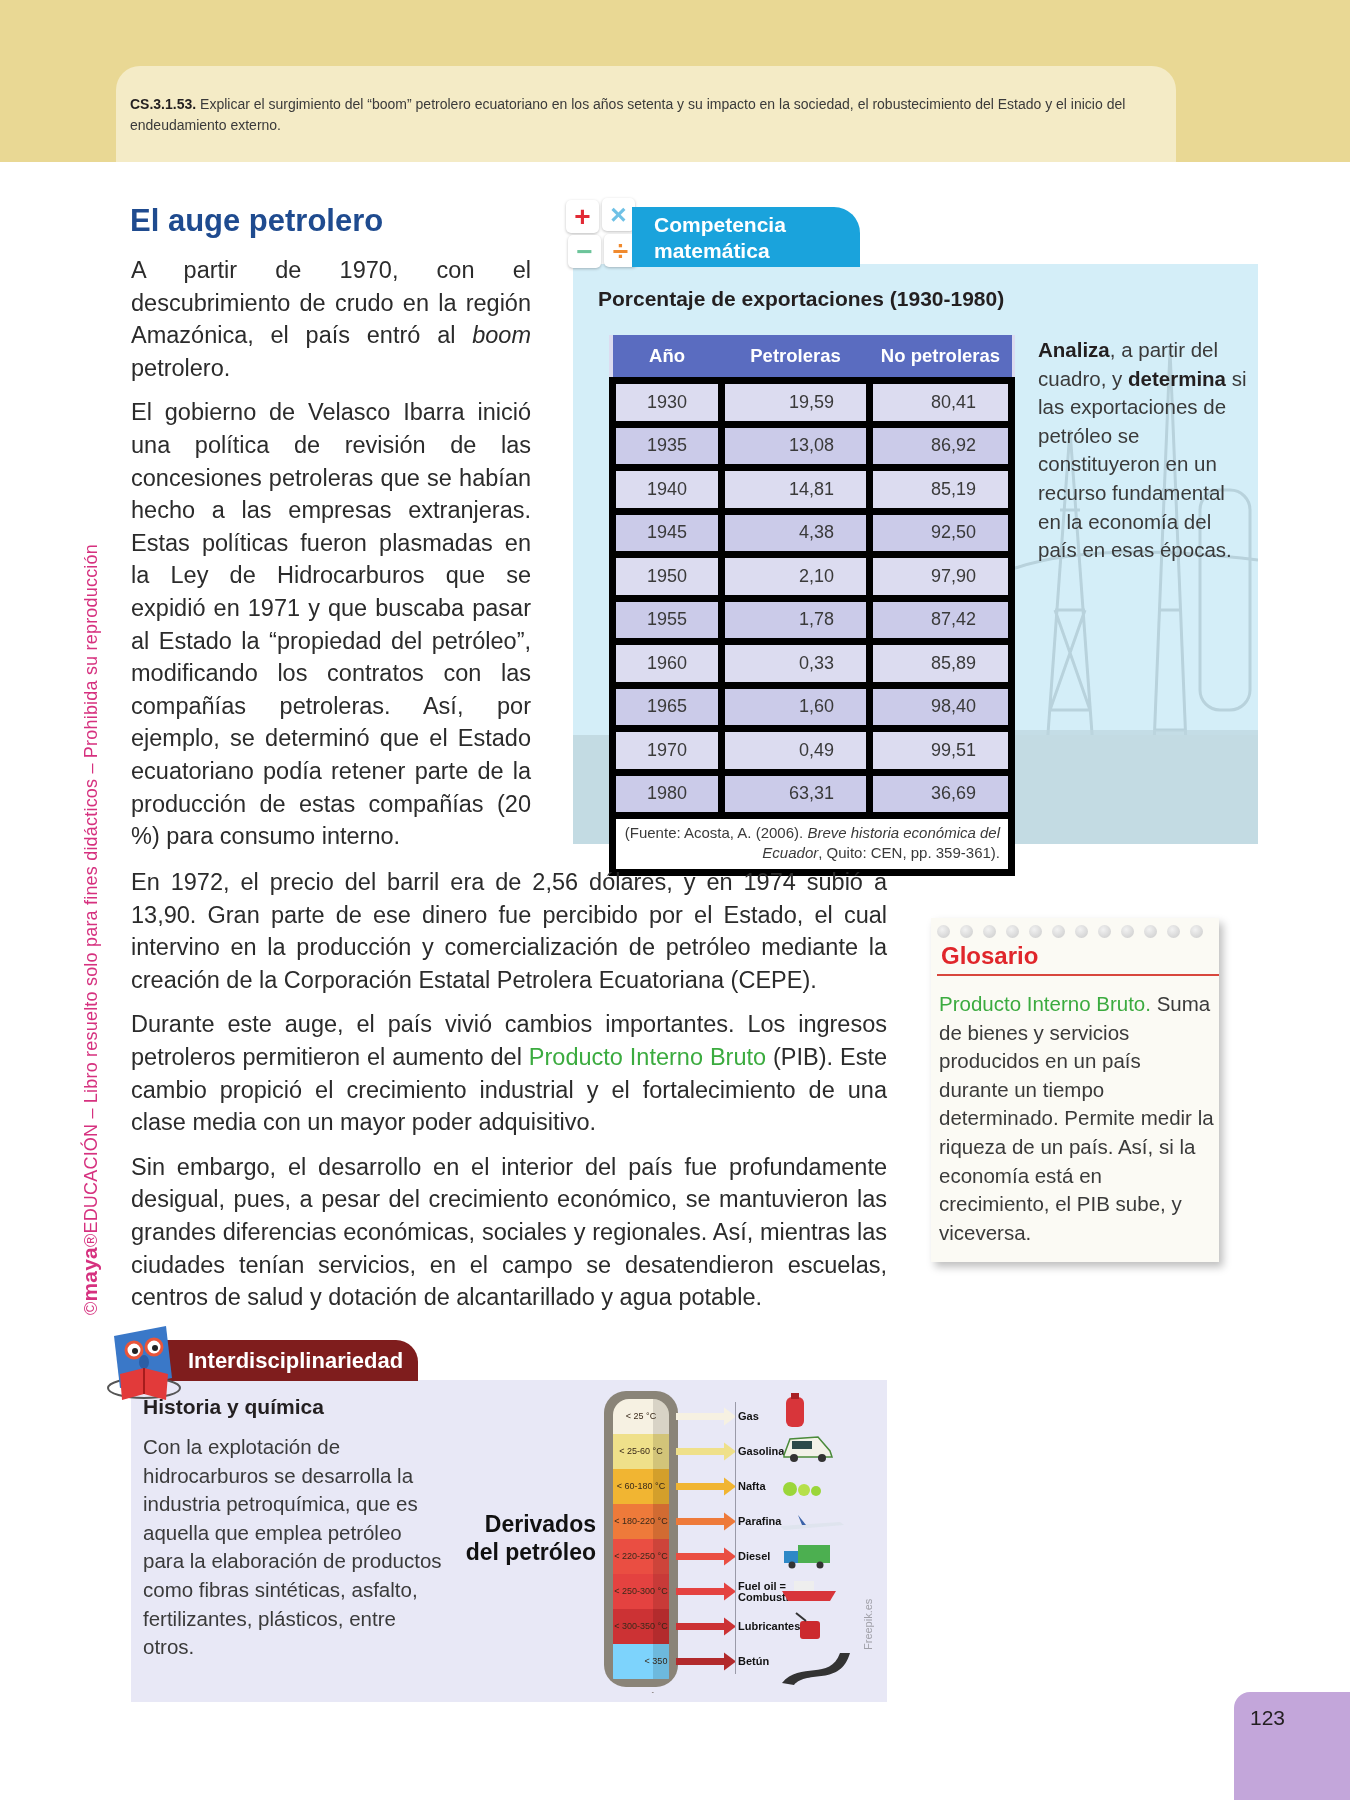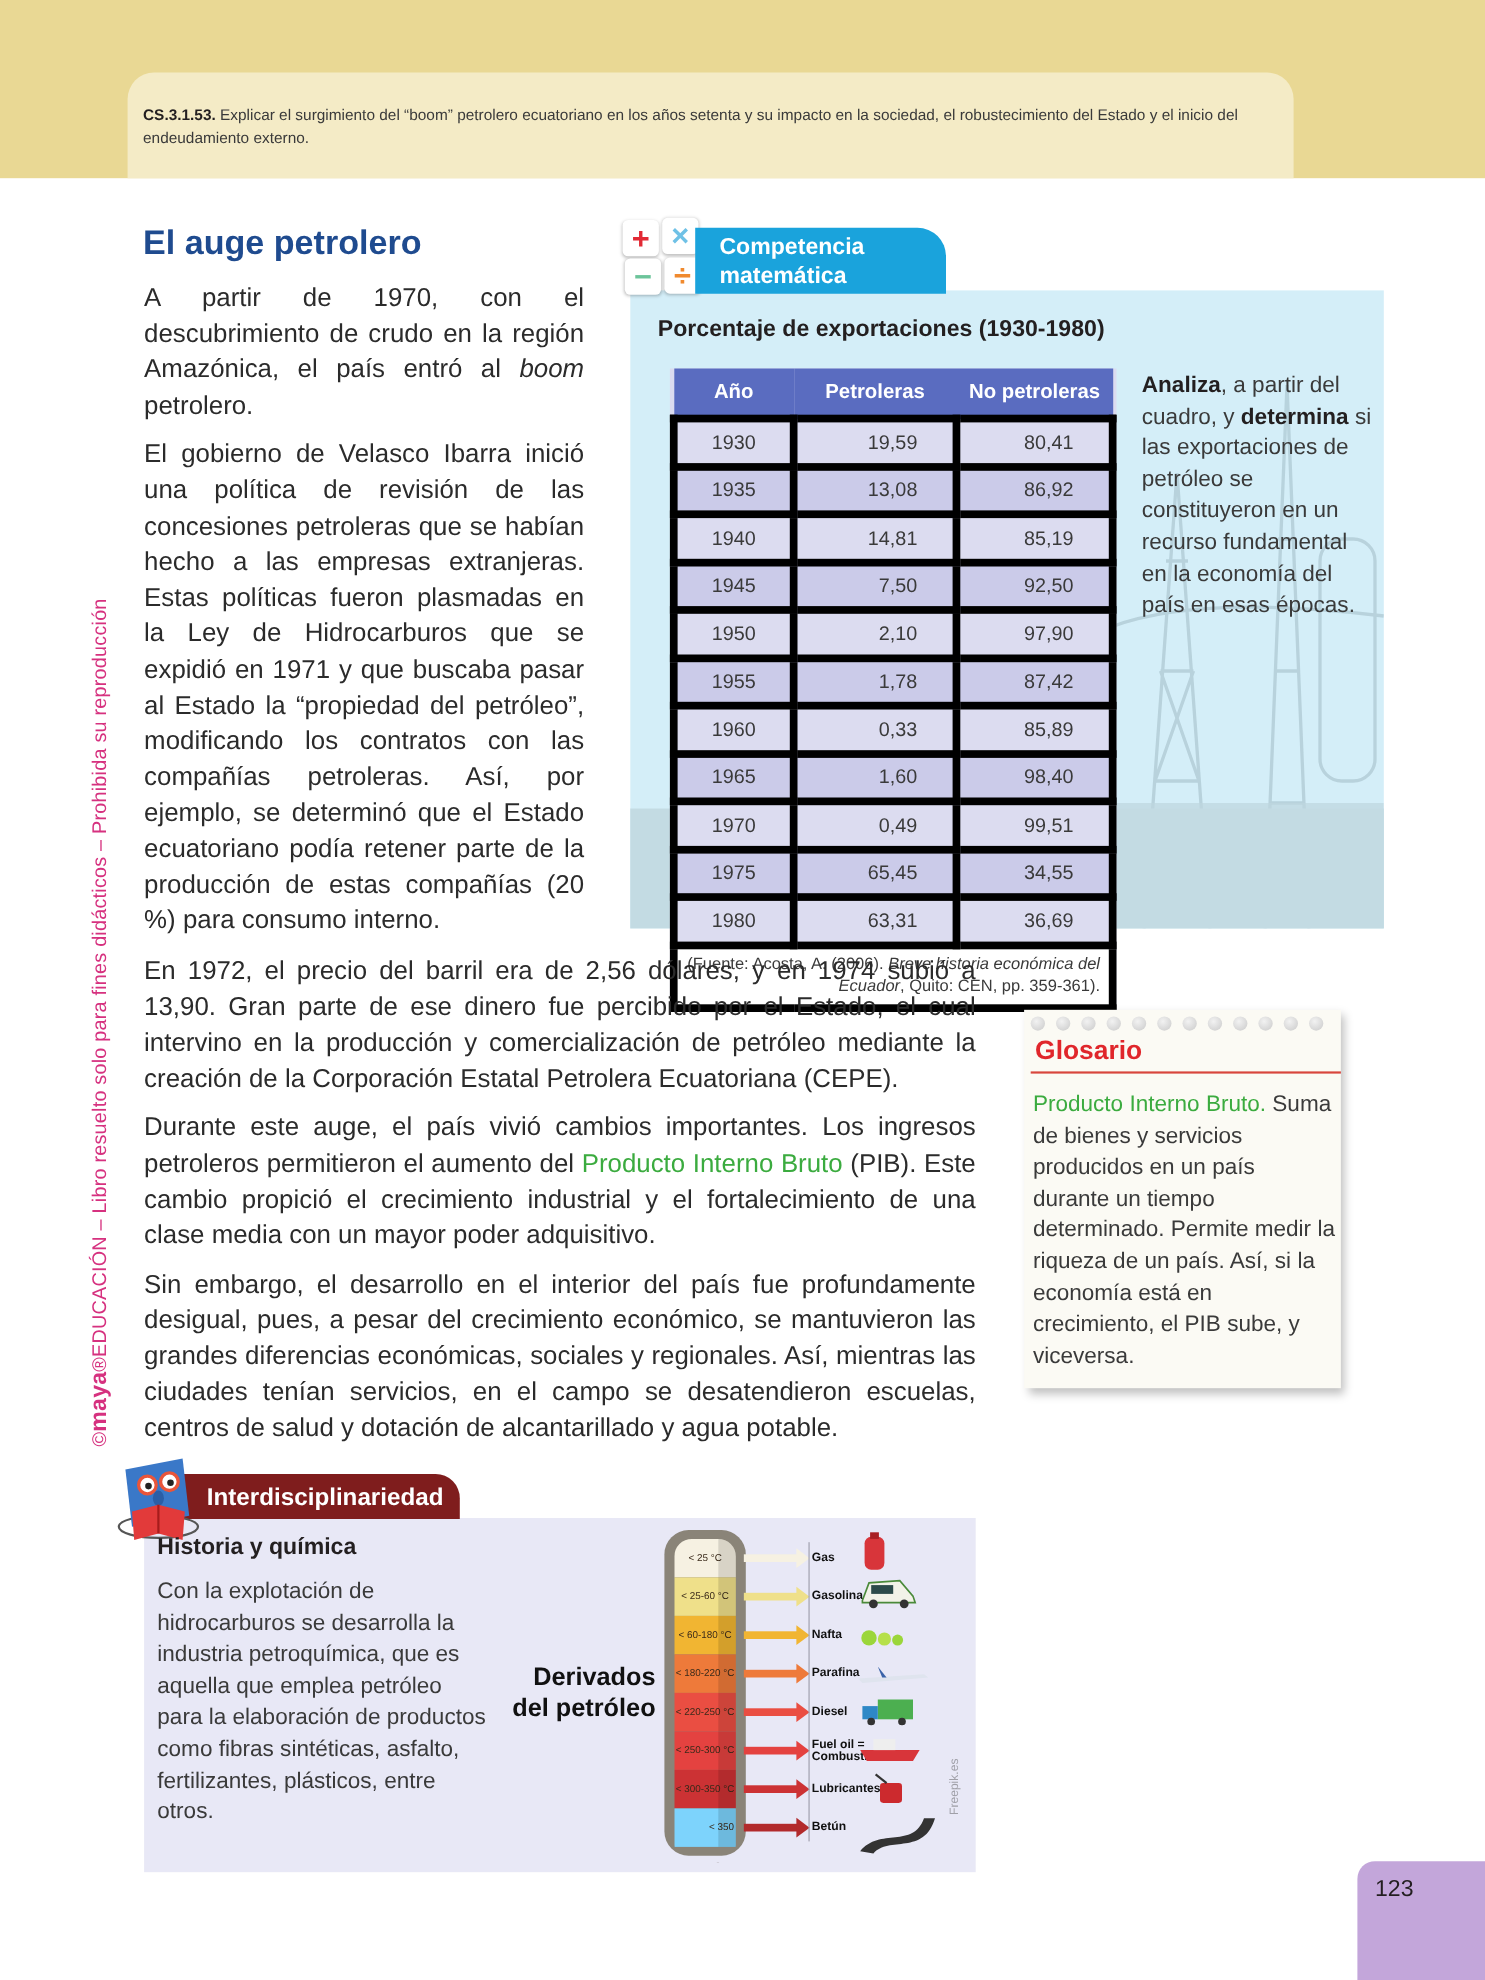--- a/index.html
+++ b/index.html
@@ -152,21 +152,21 @@
         <td class="c1">13,08</td>
         <td class="c2">86,92</td>
       </tr>
       <tr>
         <td class="c0">1940</td>
         <td class="c1">14,81</td>
         <td class="c2">85,19</td>
       </tr>
       <tr>
         <td class="c0">1945</td>
-        <td class="c1">7,50</td>
+        <td class="c1">4,38</td>
         <td class="c2">92,50</td>
       </tr>
       <tr>
         <td class="c0">1950</td>
         <td class="c1">2,10</td>
         <td class="c2">97,90</td>
       </tr>
       <tr>
         <td class="c0">1955</td>
         <td class="c1">1,78</td>
@@ -179,25 +179,20 @@
       </tr>
       <tr>
         <td class="c0">1965</td>
         <td class="c1">1,60</td>
         <td class="c2">98,40</td>
       </tr>
       <tr>
         <td class="c0">1970</td>
         <td class="c1">0,49</td>
         <td class="c2">99,51</td>
-      </tr>
-      <tr>
-        <td class="c0">1975</td>
-        <td class="c1">65,45</td>
-        <td class="c2">34,55</td>
       </tr>
       <tr>
         <td class="c0">1980</td>
         <td class="c1">63,31</td>
         <td class="c2">36,69</td>
       </tr>
       <tr>
         <td colspan="3" class="src"><span>(Fuente: Acosta, A. (2006). </span><i>Breve historia económica del Ecuador</i><span>, Quito: CEN, pp. 359-361).</span></td>
       </tr>
     </tbody>

